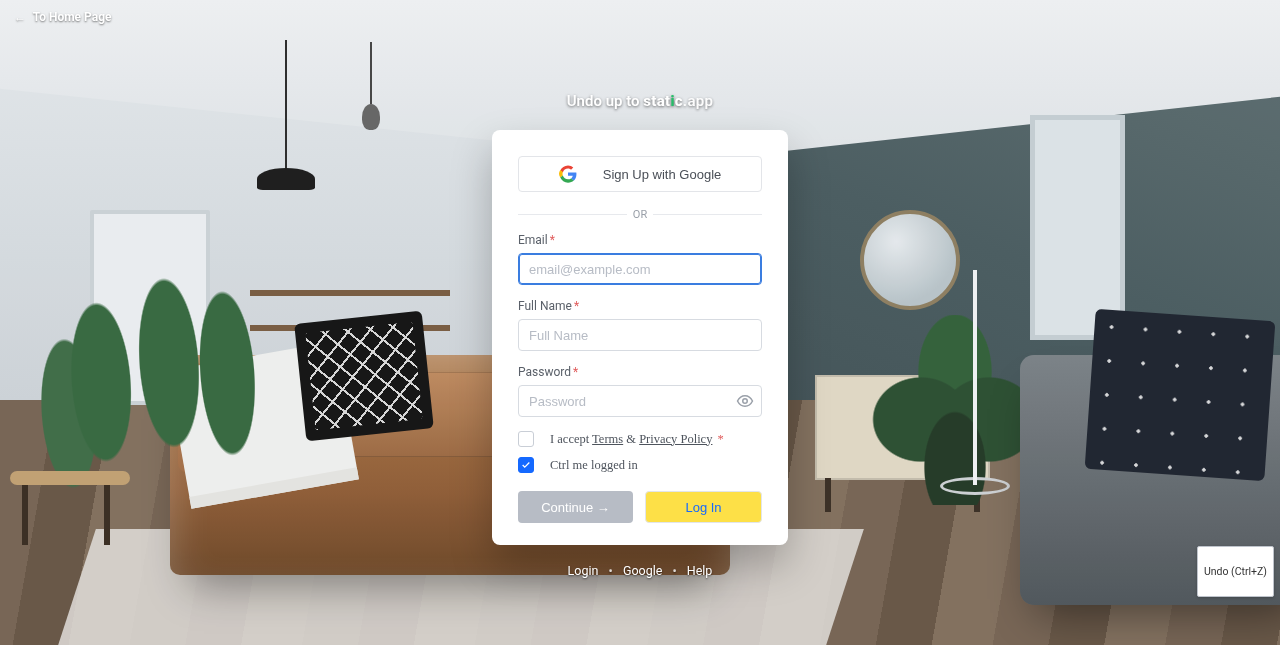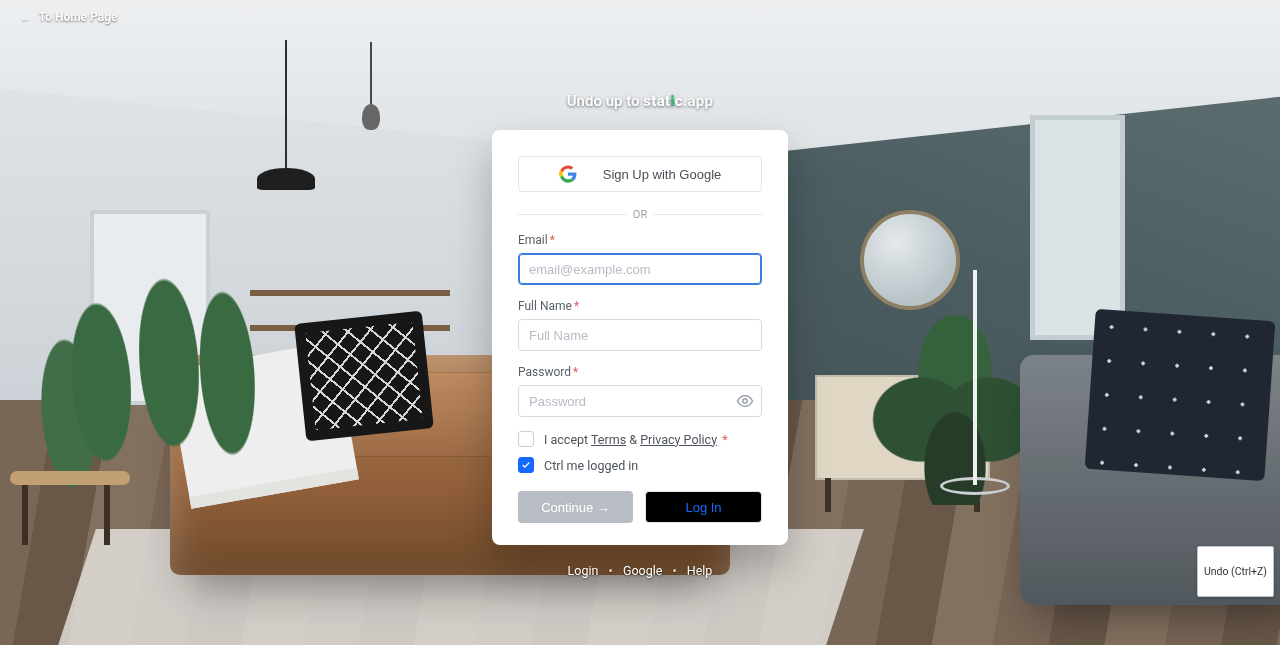--- a/index.html
+++ b/index.html
@@ -59,21 +59,21 @@
        background:linear-gradient(180deg,#7b8389,#4e565c); box-shadow:0 24px 40px -16px rgba(0,0,0,.45); }
   .bg .pillow2 { position:absolute; right:10px;bottom:170px;width:180px;height:160px;background:#1b2230;border-radius:6px;transform:rotate(4deg); }
   .bg .pillow2:before{content:"";position:absolute;inset:0;background:
        radial-gradient(#fff 1.5px,transparent 2px) 0 0/34px 34px; opacity:.85;}
   .bg .shelf1, .bg .shelf2 { position:absolute; left:250px; width:200px; height:6px; background:#7e5b3b; }
   .bg .shelf1 { top:290px; } .bg .shelf2 { top:325px; }
   .bg .stool  { position:absolute; left:10px;bottom:160px;width:120px;height:14px;background:#caa26a;border-radius:7px; }
   .bg .stool:before{content:"";position:absolute;left:12px;top:14px;width:6px;height:60px;background:#3a2c1e;box-shadow:82px 0 #3a2c1e;}
 
   
-  .back-link{ position:absolute; left:20px; top:10px; color:#fff; font-size:12px; font-weight:600; cursor:pointer; text-shadow:0 1px 2px rgba(0,0,0,.5); }
+  .back-link{ position:absolute; left:14px; top:10px; color:#fff; font-size:12px; font-weight:600; cursor:pointer; text-shadow:0 1px 2px rgba(0,0,0,.5); }
   .back-link .arrow{ margin-right:4px; }
   .back-link .home{ font-weight:700; }
 
   
   .center-col{ position:absolute; left:50%; top:92px; transform:translateX(-50%); width:320px; text-align:center; }
   .heading   { color:#fff; font-size:15px; font-weight:600; margin-bottom:20px; text-shadow:0 1px 3px rgba(0,0,0,.55); }
   .heading .brand{ font-weight:800; letter-spacing:.3px; }
   .heading .brand .dot{ color:#27c06b; }
   .heading .brand .suffix{ font-weight:600; opacity:.9; }
 
@@ -87,31 +87,31 @@
 
   .field{ margin-bottom:14px; }
   .label{ font-size:12px; color:#5a6069; margin-bottom:6px; display:block; }
   .req{ color:#e05b5b; margin-left:2px; }
   .input{ width:100%; height:32px; border:1px solid #d7dbe1; border-radius:4px; padding:0 10px; font-size:13px; color:#333; }
   .input::placeholder{ color:#b7bcc5; }
   .input.focused{ border:1px solid #3a7de0; box-shadow:0 0 0 1px #3a7de0 inset; outline:none; }
   .pw-wrap{ position:relative; }
   .eye{ position:absolute; right:8px; top:50%; transform:translateY(-50%); width:18px; height:18px; color:#9aa0a9; cursor:pointer; }
 
-  .check-row{ display:flex; align-items:center; gap:10px; font-size:12.5px; color:#4e545d; margin-top:6px; }
+  .check-row{ display:flex; align-items:center; gap:16px; font-size:12.5px; color:#4e545d; margin-top:6px;font-family:Liberation Serif, serif; }
   .chk{ width:16px;height:16px;border:1px solid #c9ced6;border-radius:3px;display:inline-flex;align-items:center;justify-content:center; }
   .chk.checked{ background:#1569ff;border-color:#1569ff;color:#fff; }
   .chk svg{width:10px;height:10px;}
   .check-row a{ color:#4e545d; text-decoration:underline; cursor:pointer; }
   .terms-req{ color:#e05b5b; margin-left:2px; }
 
   .btn-row{ display:flex; gap:12px; margin-top:18px; }
   .btn{ flex:1; height:32px; border-radius:4px; font-size:13px; display:flex; align-items:center; justify-content:center; cursor:pointer; }
   .btn.primary{ background:#b7bcc5; color:#fff; border:none; }
-  .btn.secondary{ background:#000000; border:1px solid #e2e5ea; color:#1569ff; font-weight:500; }
+  .btn.secondary{ background:#fde047; border:1px solid #e2e5ea; color:#1569ff; font-weight:500; }
 
   .footer-links{ margin-top:18px; color:#fff; font-size:12.5px; text-shadow:0 1px 2px rgba(0,0,0,.55); }
   .footer-links span{ cursor:pointer; }
   .footer-links .sep{ margin:0 7px; opacity:.8; cursor:default; }
 
   
   .undo-hint{ position:absolute; right:6px; bottom:48px; background:#fff; color:#333; font-size:10.5px;
        padding:18px 6px; border:1px solid #bfc4cc; border-radius:2px; box-shadow:0 1px 3px rgba(0,0,0,.2); }
 </style>
 </head>

